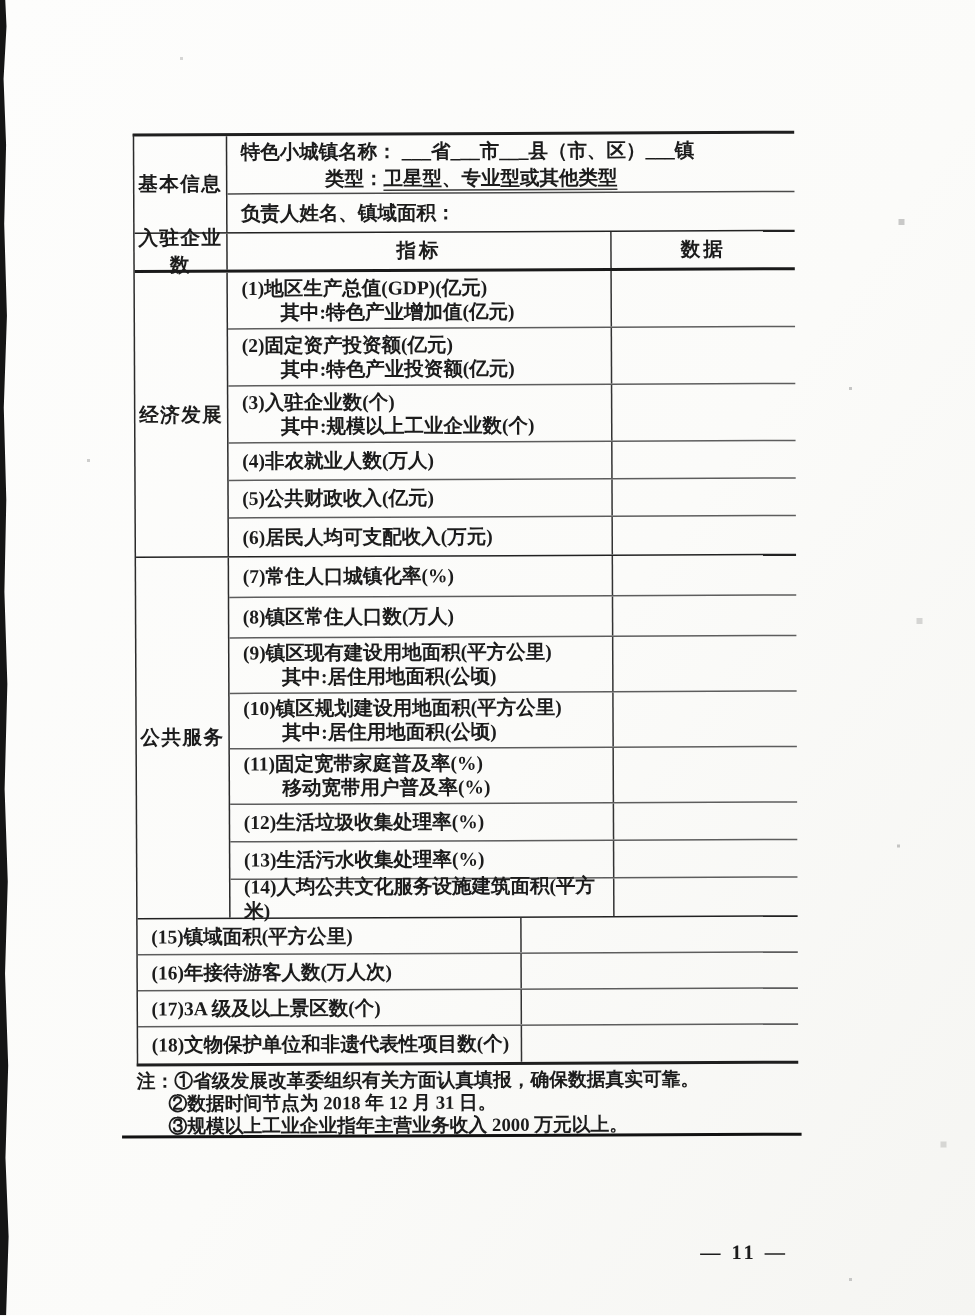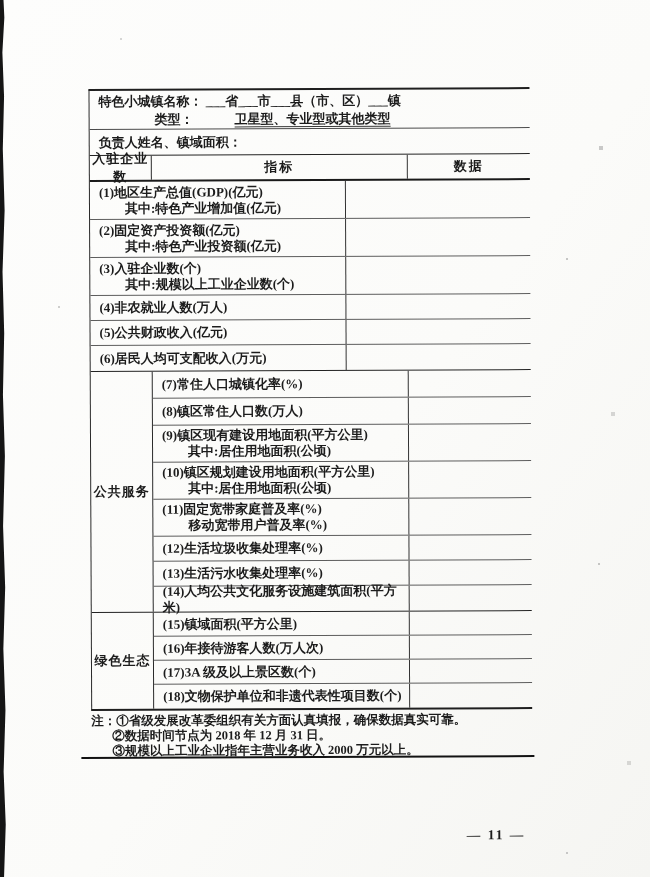--- a/index.html
+++ b/index.html
@@ -49,21 +49,21 @@
     display: flex; align-items: center; justify-content: center;
     text-align: center; letter-spacing: 1px;
   }
   
   .basic { border-bottom: 1.8px solid #222; }
   .basic-right { flex: 1; display: flex; flex-direction: column; }
   .bi-top { height: 39px; border-bottom: 1px solid #4a4a4a; padding: 3px 4px 2px 9px;
             display: flex; flex-direction: column; justify-content: center; }
   .bi-type { padding-left: 56px; }
   .bi-bottom { height: 25px; display: flex; align-items: center; padding-left: 9px; }
-  .uline { border-bottom: 1px solid #3a3a3a; padding-bottom: 0; margin-left: 41px; }
+  .uline { border-bottom: 1px solid #3a3a3a; padding-bottom: 0; }
   
   .header-row { height: 26px; border-bottom: 2px solid #1a1a1a; }
   .ind-head { width: 256px; flex: 0 0 256px; border-right: 1.2px solid #333;
               display: flex; align-items: center; justify-content: center; letter-spacing: 2px; }
   .data-head { flex: 1; display: flex; align-items: center; justify-content: center; letter-spacing: 2px; }
   
   .section { display: flex; border-bottom: 1.5px solid #222; }
   .section:last-child { border-bottom: none; }
   .rows { flex: 1; display: flex; flex-direction: column; }
   .irow { display: flex; border-bottom: 1px solid #5d5d5d; }
@@ -93,40 +93,42 @@
 
 <div class="sheet">
   <div class="scan-edge"></div>
   <div class="specks"></div>
 
   <div class="content">
 
     <div class="form-table">
 
       <div class="trow basic">
+        <div class="cat-cell">基本信息</div>
         <div class="basic-right">
           <div class="bi-top">
             <div>特色小城镇名称：  ___省___市___县（市、区）___镇</div>
             <div class="bi-type">
               <span>类型：</span><span class="uline">卫星型、专业型或其他类型</span>
             </div>
           </div>
           <div class="bi-bottom">
             <span>负责人姓名、镇域面积：</span>
           </div>
         </div>
       </div>
 
       <div class="trow header-row">
         <div class="cat-cell">入驻企业数</div>
         <div class="ind-head">指标</div>
         <div class="data-head">数据</div>
       </div>
 
       <div class="section">
+        <div class="cat-cell">经济发展</div>
         <div class="rows">
           <div class="irow h38">
             <div class="ind">
               <div>(1)地区生产总值(GDP)(亿元)</div>
               <div class="sub">其中:特色产业增加值(亿元)</div>
             </div>
             <div class="val"></div>
           </div>
           <div class="irow h38">
             <div class="ind">
@@ -214,21 +216,20 @@
           <div class="irow h25">
             <div class="ind">
               <div>(14)人均公共文化服务设施建筑面积(平方米)</div>
             </div>
             <div class="val"></div>
           </div>
         </div>
       </div>
 
       <div class="section">
-        <div class="cat-cell">绿色生态</div>
         <div class="rows">
           <div class="irow h24">
             <div class="ind">
               <div>(15)镇域面积(平方公里)</div>
             </div>
             <div class="val"></div>
           </div>
           <div class="irow h24">
             <div class="ind">
               <div>(16)年接待游客人数(万人次)</div>

